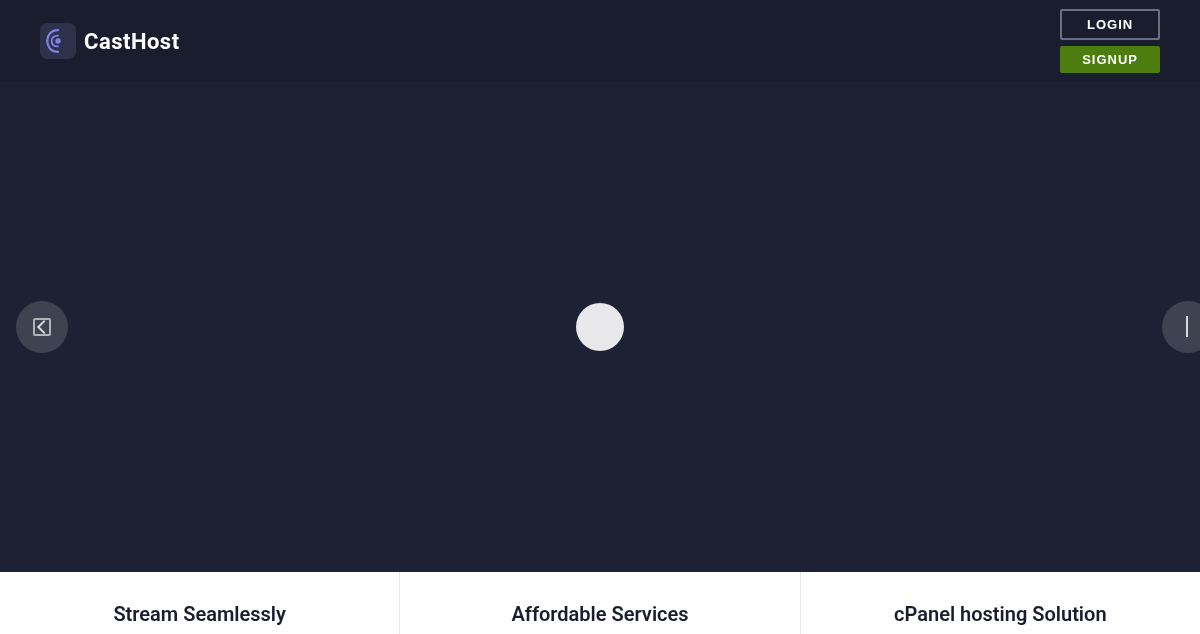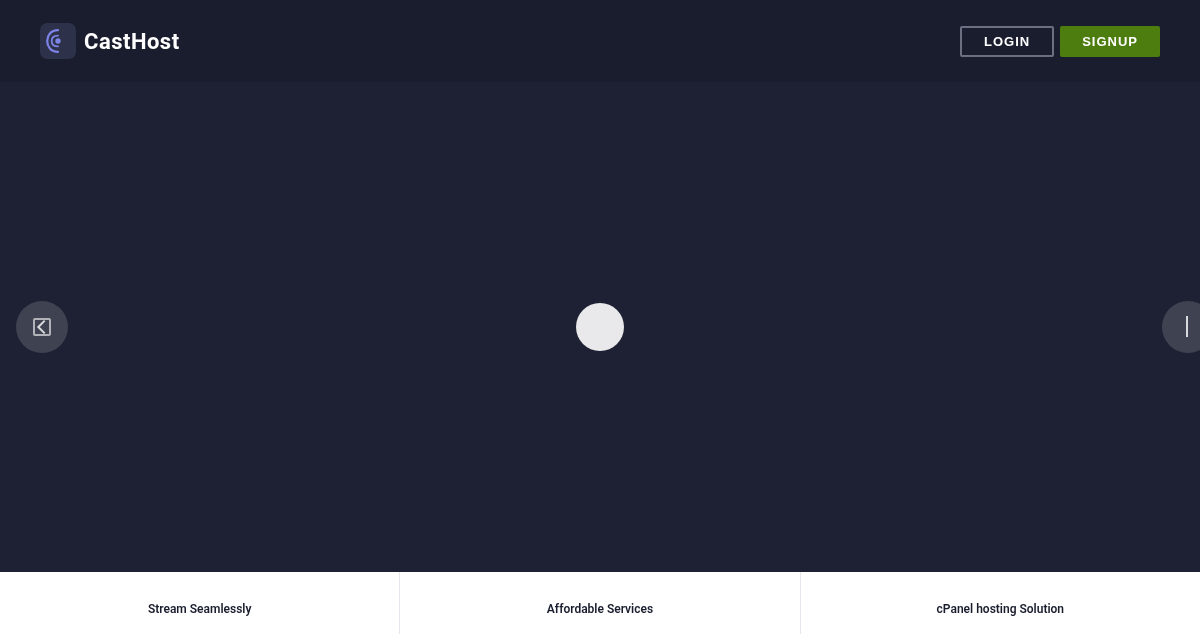--- a/index.html
+++ b/index.html
@@ -56,20 +56,21 @@
       color: #c8cad8;
       text-decoration: none;
       font-size: 15px;
       padding: 8px 18px;
       transition: color 0.2s;
       cursor: pointer;
     }
 
     .header-buttons {
       display: flex;
+      flex-direction: column;
       gap: 6px;
     }
 
     .btn-login {
       background: transparent;
       border: 2px solid #6c6f82;
       color: #ffffff;
       padding: 6px 22px;
       font-size: 13px;
       font-weight: 600;
@@ -202,21 +203,21 @@
       align-items: center;
       gap: 10px;
     }
 
     .card:nth-child(2) {
       border-left: 1px solid #e5e7ef;
       border-right: 1px solid #e5e7ef;
     }
 
     .card-title {
-      font-size: 12px;
+      font-size: 20px;
       font-weight: 600;
       color: #1a1d2e;
     }
   </style>
 </head>
 <body>
 
 <div class="slide-counter">end slide 02</div>
 
 <header>

